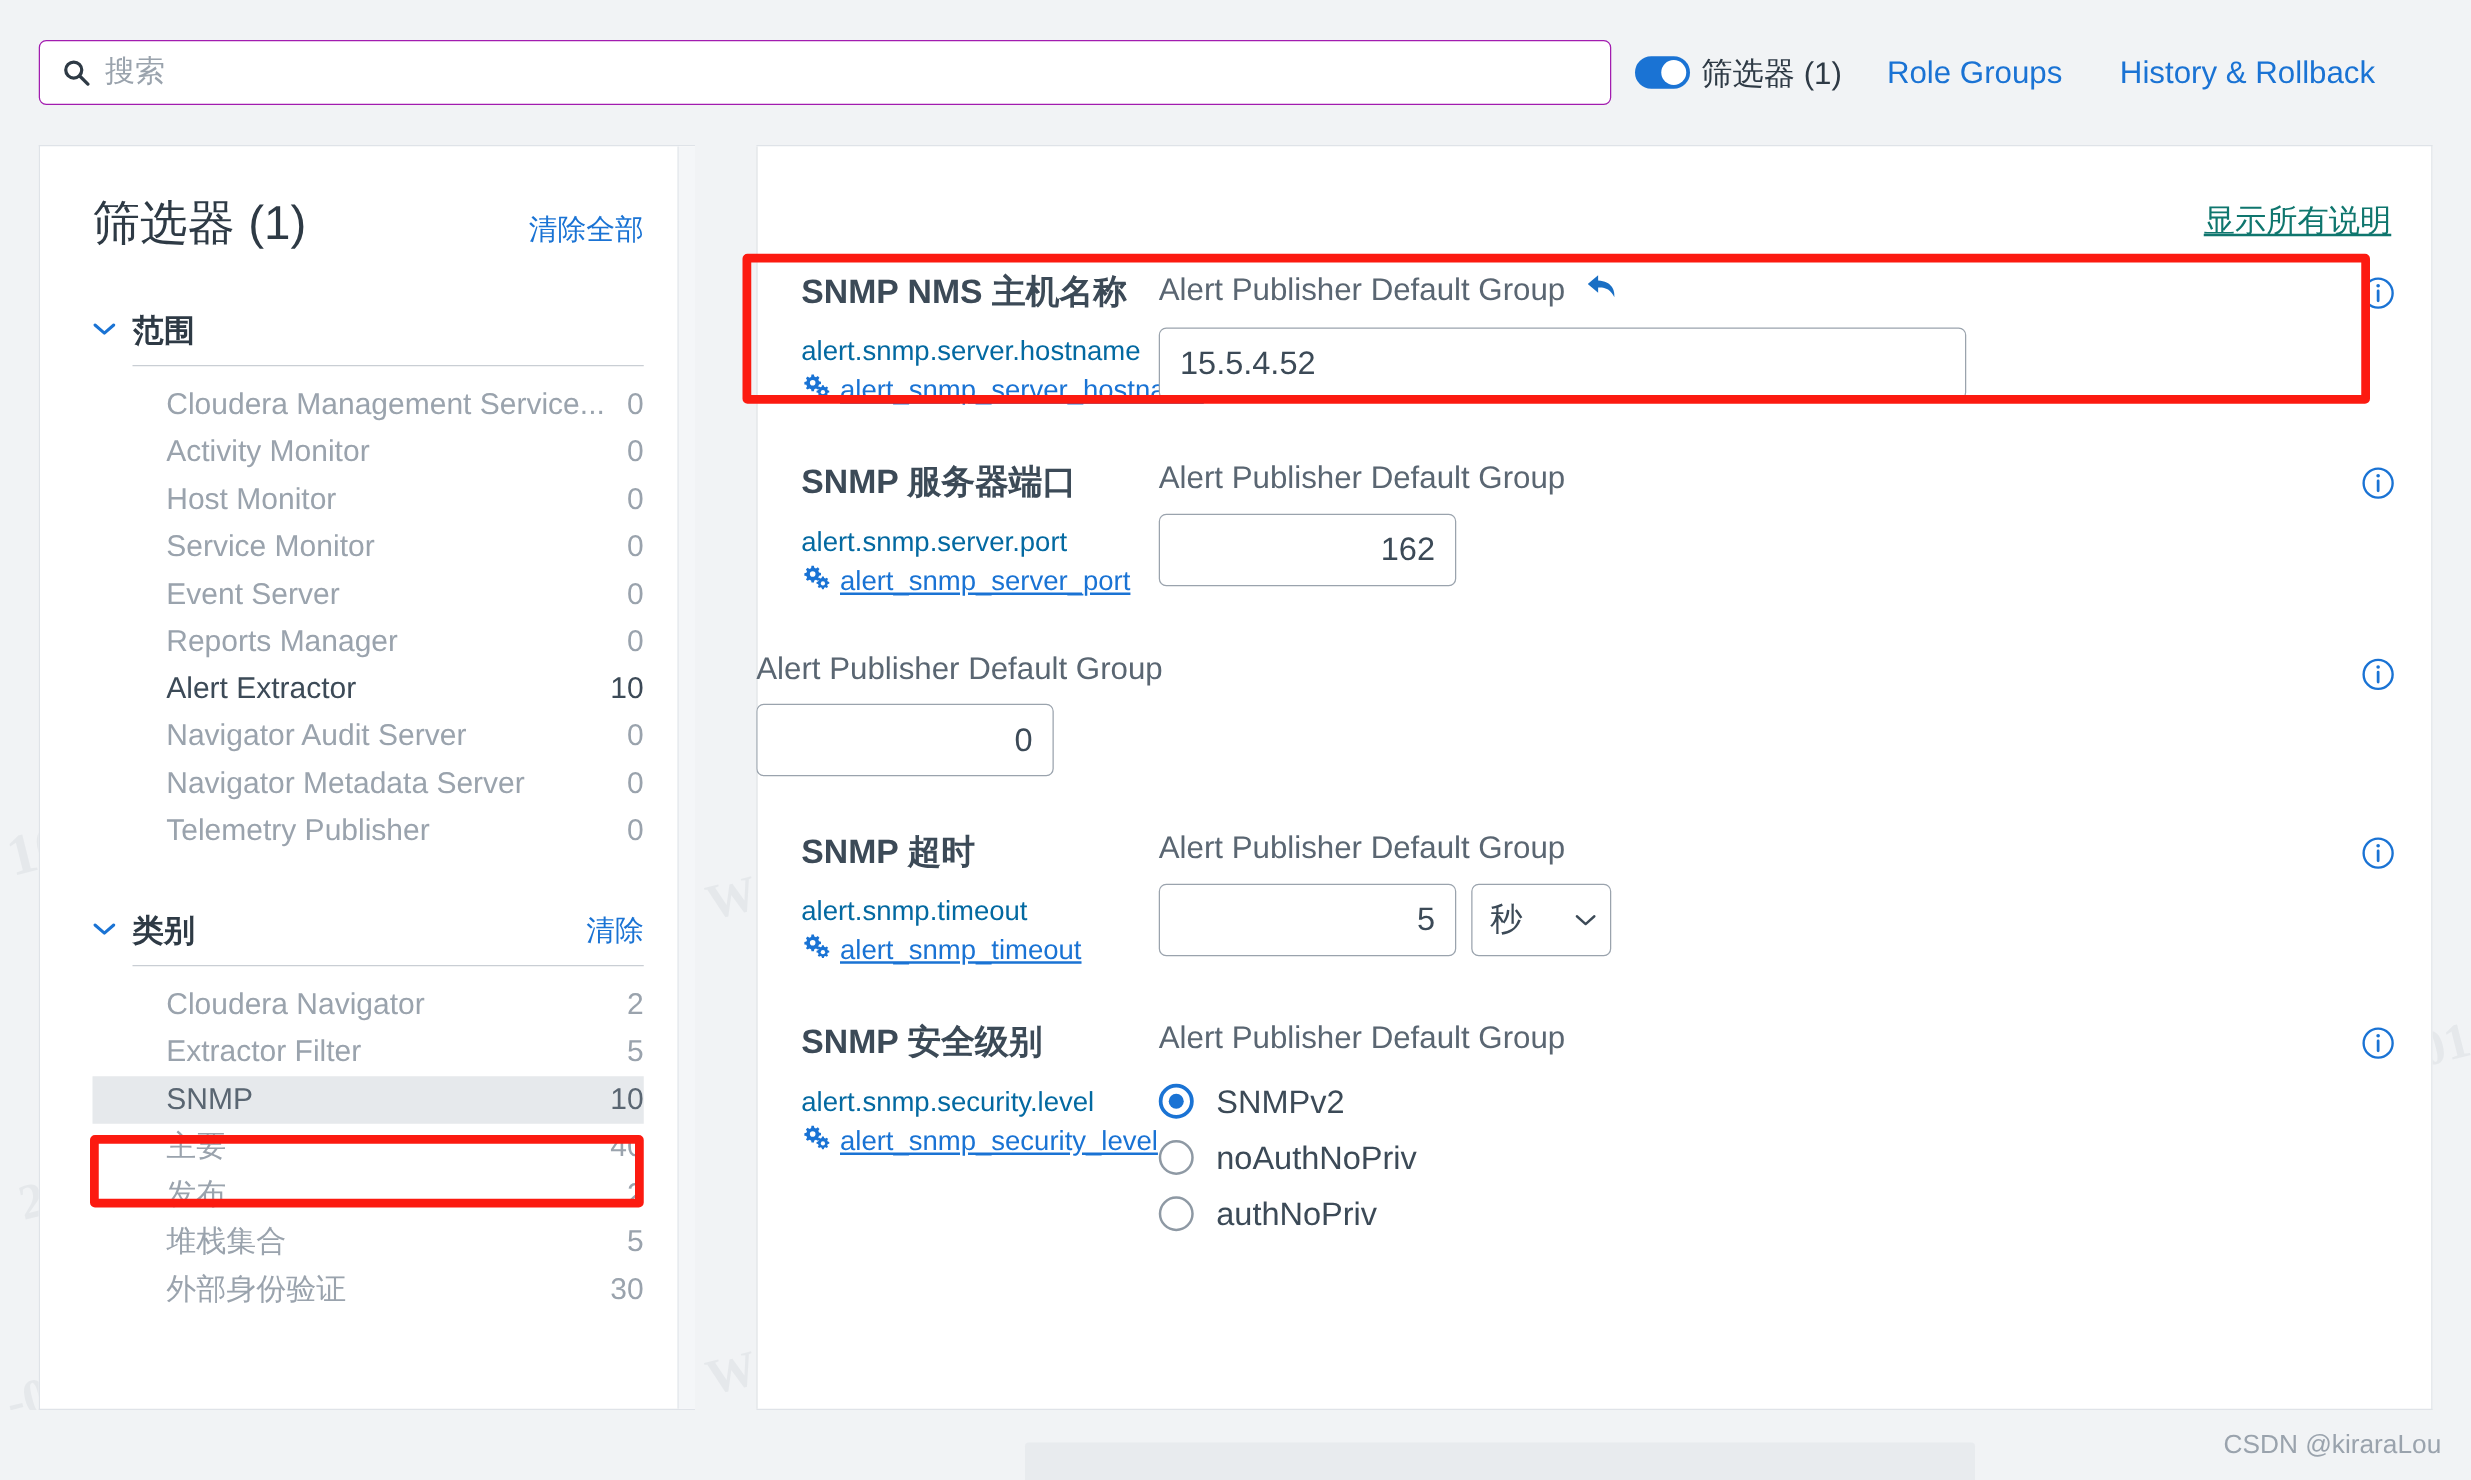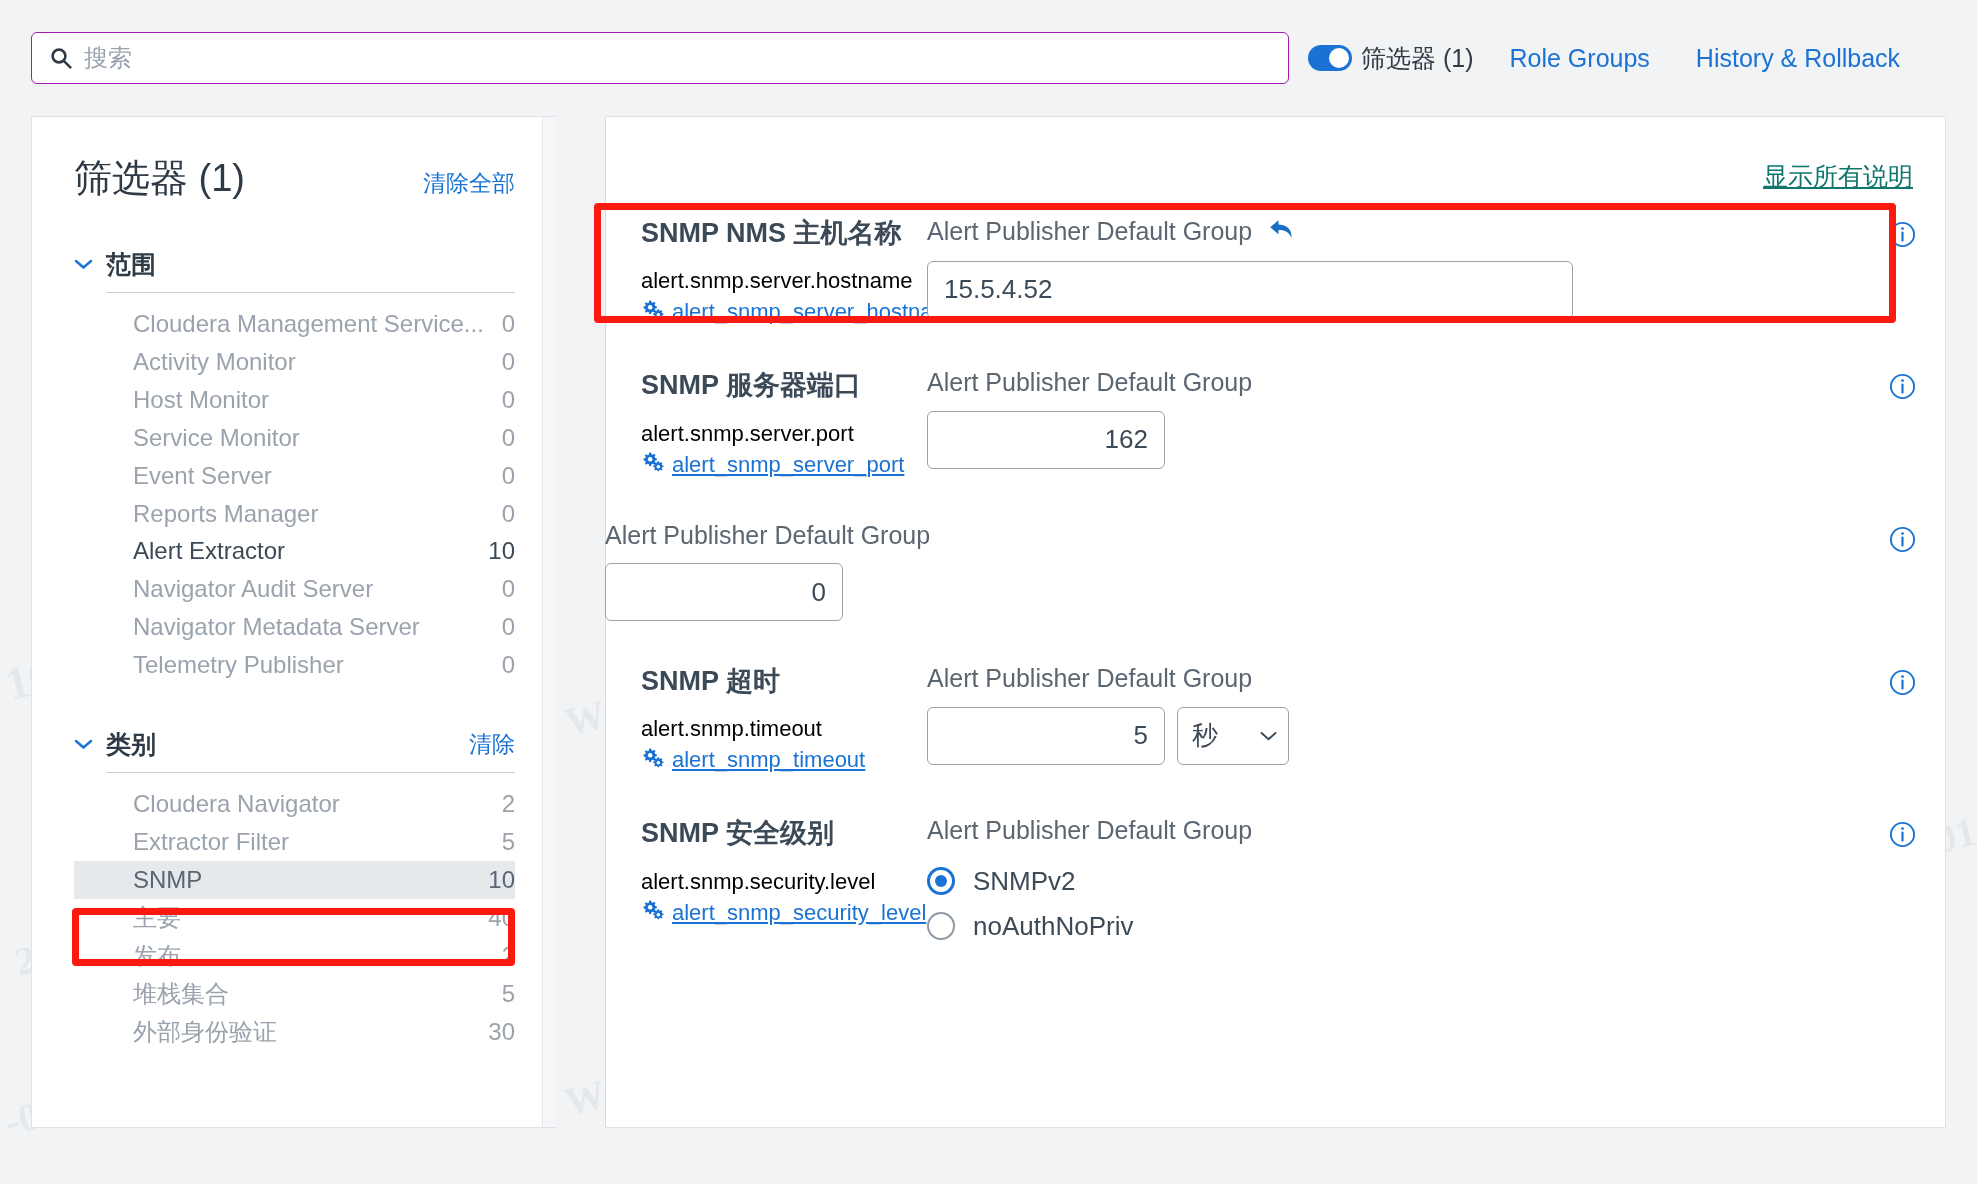--- a/index.html
+++ b/index.html
@@ -246,21 +246,21 @@
   }
   .cfg-name {
     font-size: 27px;
     color: #3c4a57;
     font-weight: bold;
     line-height: 1.2;
     margin-bottom: 16px;
   }
   .cfg-key {
     font-size: 22px;
-    color: #000000;
+    color: #0369a1;
     line-height: 1.45;
   }
   .cfg-varline {
     display: flex;
     align-items: center;
     gap: 8px;
     margin-top: 2px;
   }
   .gear-icon {
     width: 23px; height: 21px;
@@ -695,30 +695,38 @@
             </div>
             <div class="radio-list">
               <label class="radio-item">
                 <span class="radio-dot on"></span>
                 <span class="radio-label">SNMPv2</span>
               </label>
               <label class="radio-item">
                 <span class="radio-dot"></span>
                 <span class="radio-label">noAuthNoPriv</span>
               </label>
+              <label class="radio-item">
+                <span class="radio-dot"></span>
+                <span class="radio-label">authNoPriv</span>
+              </label>
             </div>
           </div>
           <span>
             <svg class="info-icon" viewBox="0 0 27 27" fill="none" stroke="currentColor" stroke-width="1.9">
               <circle cx="13.5" cy="13.5" r="11.6"></circle>
               <circle cx="13.5" cy="7.6" r="1.45" fill="currentColor" stroke="none"></circle>
               <line x1="13.5" y1="11.6" x2="13.5" y2="19.6" stroke-linecap="round" stroke-width="2.2"></line>
             </svg>
           </span>
         </div>
       </div>
   </div>
 
   <div class="redbox" id="redbox-main"></div>
   <div class="redbox" id="redbox-side"></div>
 
+  <div class="footer">
+    <div class="footer-chip"></div>
+    <div class="footer-credit">CSDN @kiraraLou</div>
+  </div>
 
 </div>
 
 </body></html>

